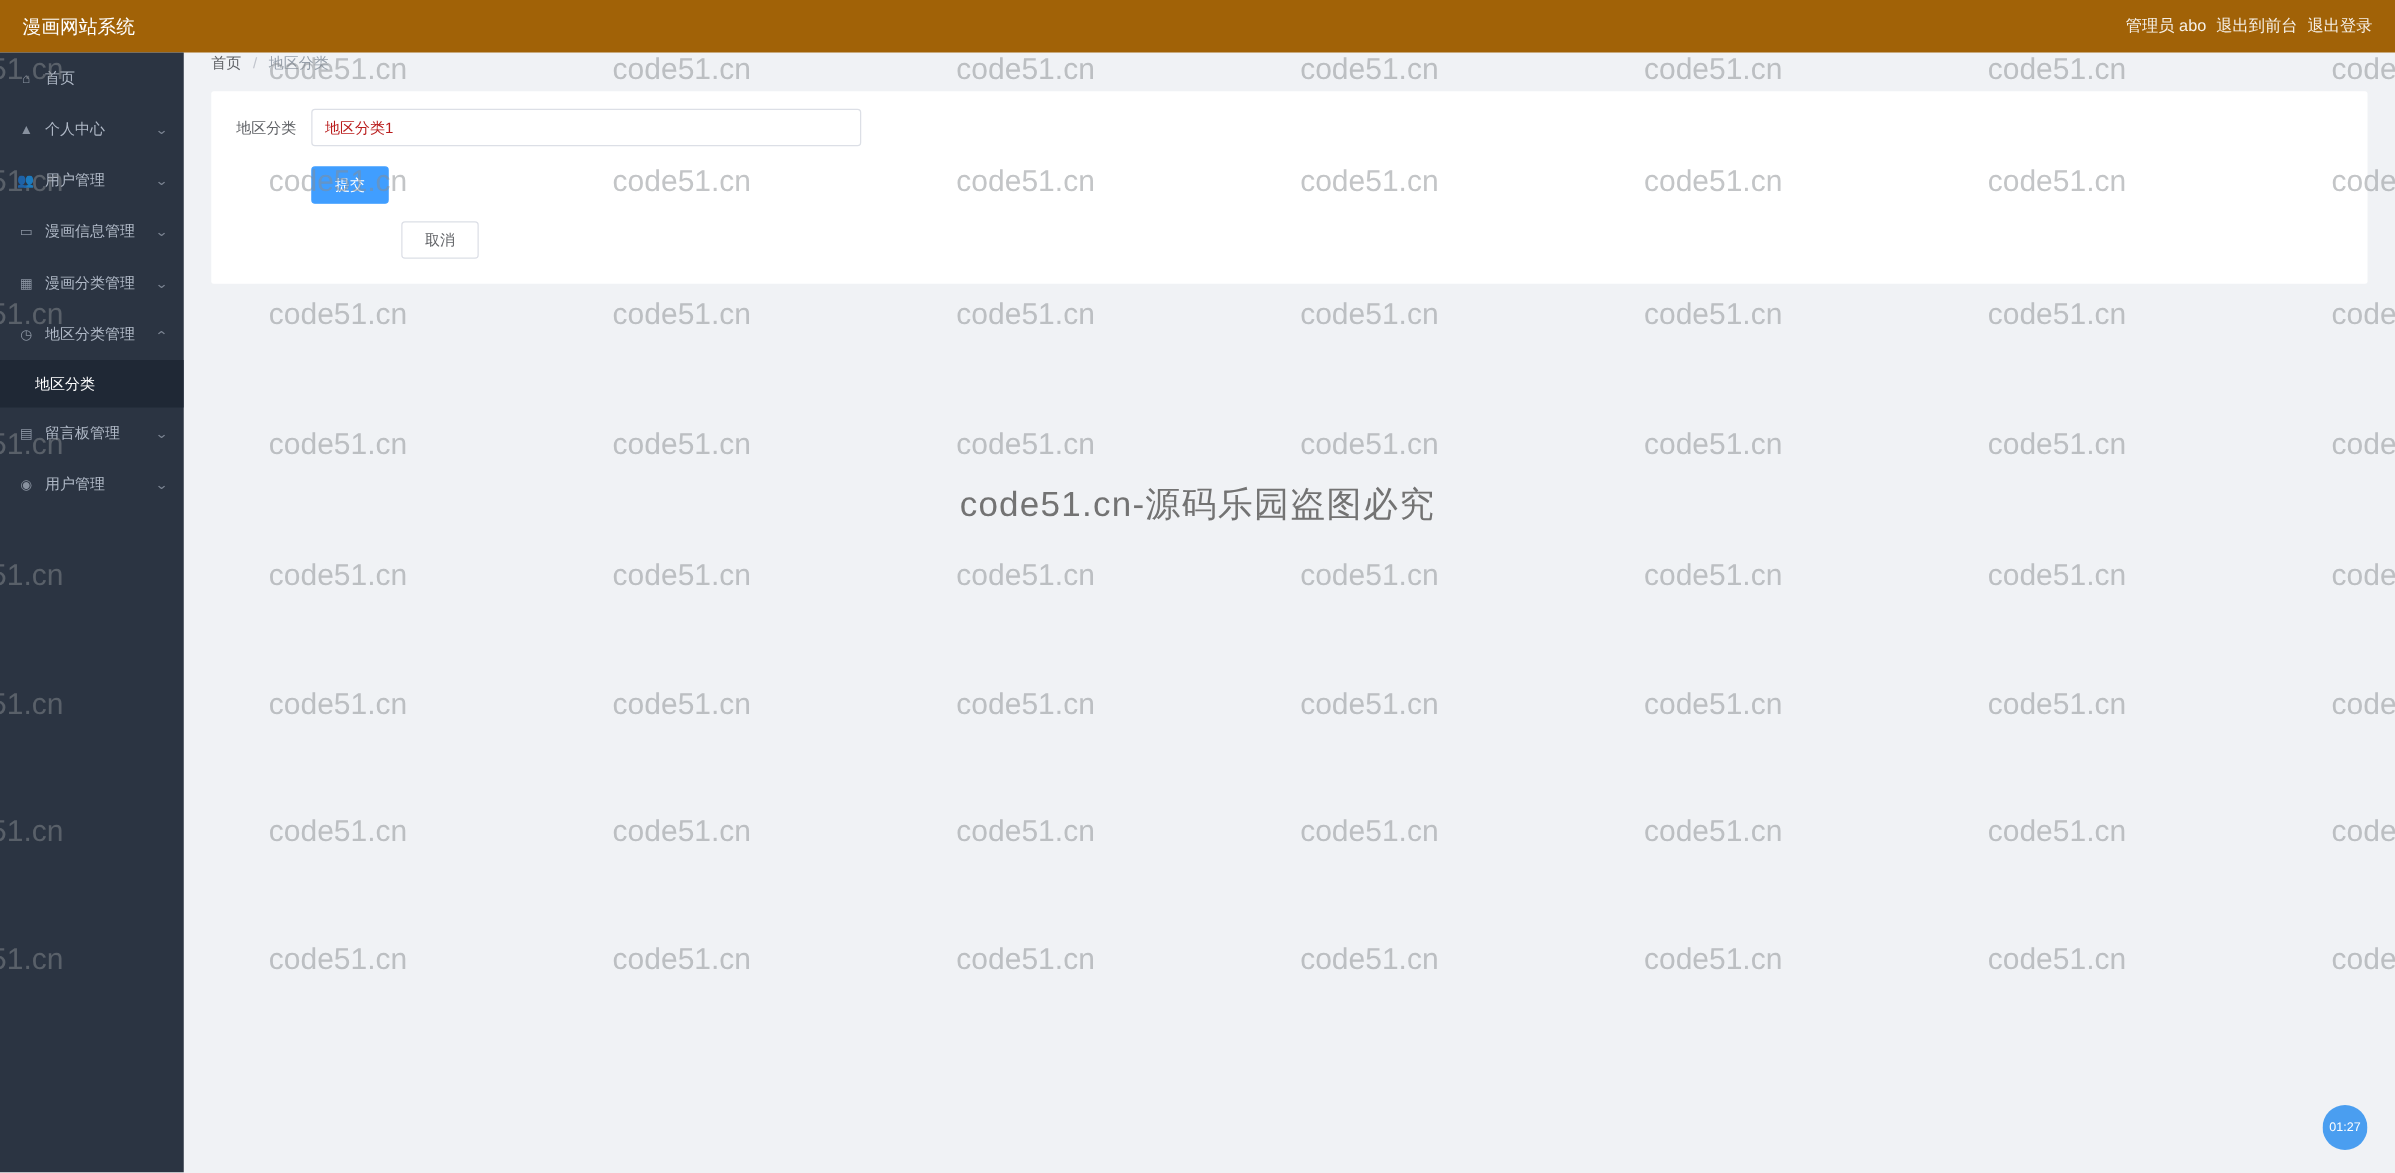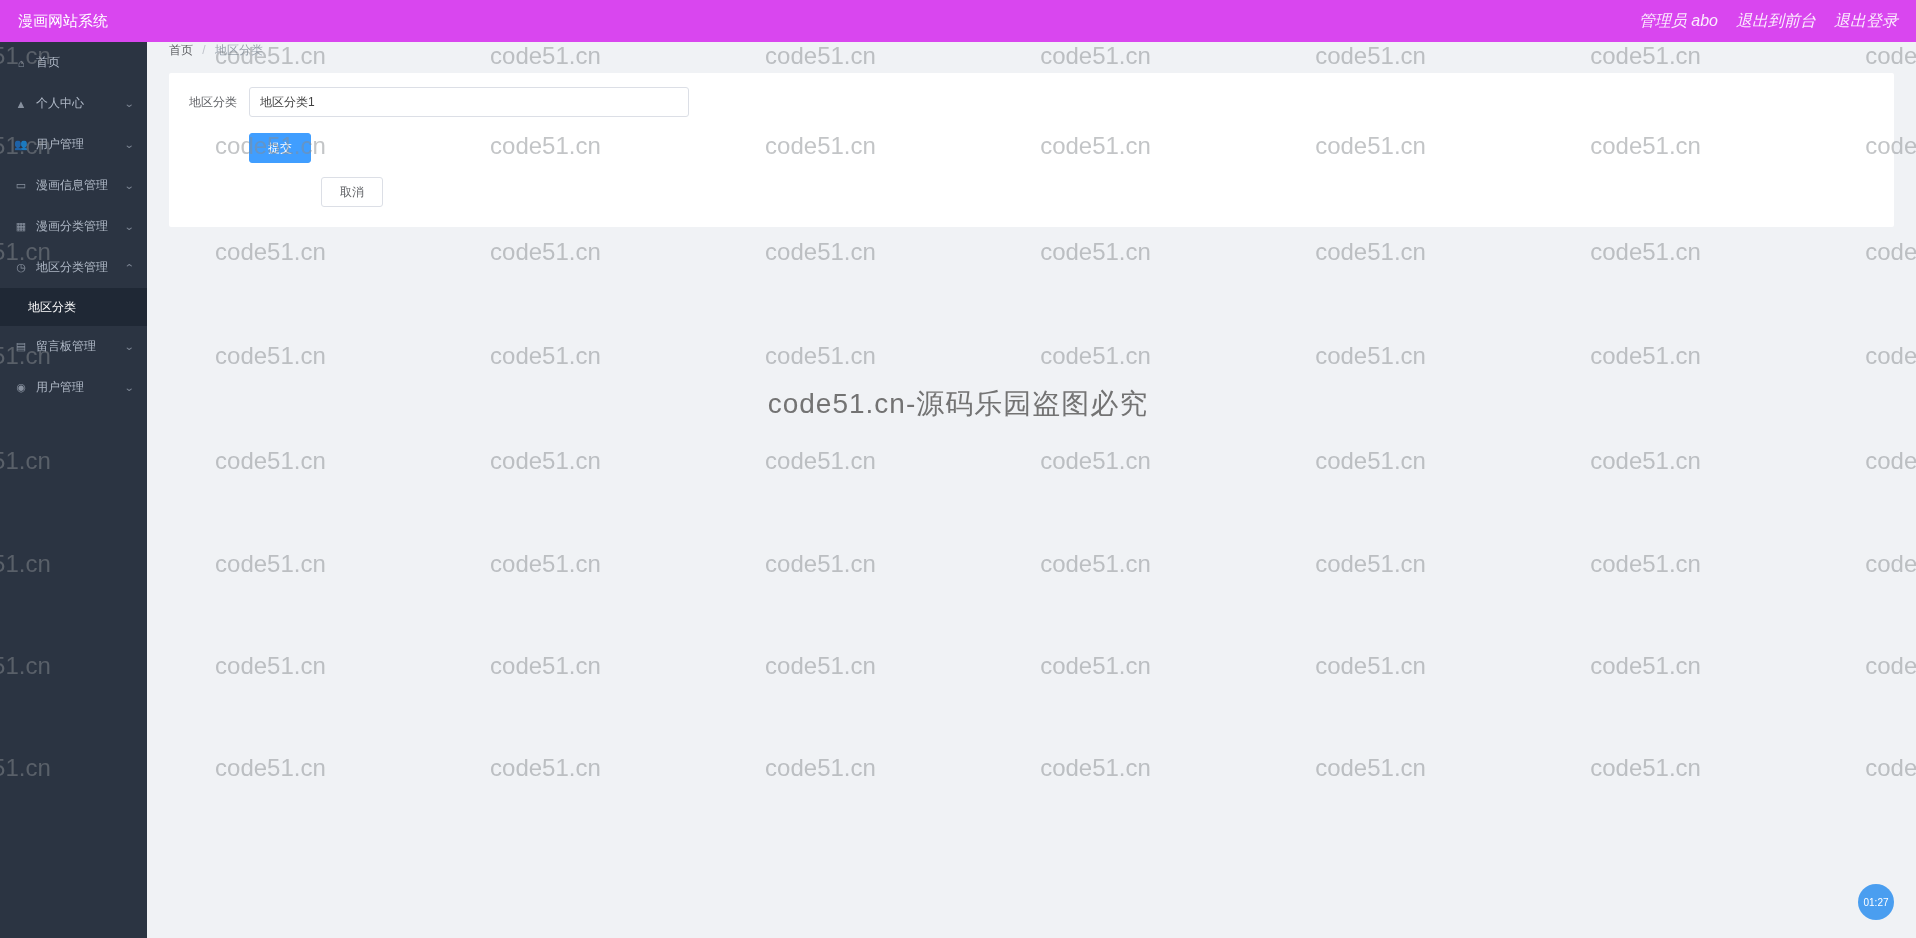--- a/index.html
+++ b/index.html
@@ -7,36 +7,35 @@
       padding: 0;
       box-sizing: border-box;
     }
     body {
       font-family: -apple-system, BlinkMacSystemFont, "Helvetica Neue", "PingFang SC", "Microsoft YaHei", sans-serif;
       background: #f0f2f5;
       overflow: hidden;
     }
     .header {
       height: 42px;
-      background: #d946ef;
+      background: #a16207;
       display: flex;
       align-items: center;
       justify-content: space-between;
       padding: 0 18px;
       color: #fff;
     }
     .header-title {
       font-size: 15px;
       font-weight: 500;
     }
     .header-right {
       display: flex;
-      gap: 18px;
-      font-size: 16px;
-      font-style: italic;
+      gap: 8px;
+      font-size: 13px;
     }
     .header-right span {
       cursor: pointer;
       opacity: 0.9;
     }
     .container {
       display: flex;
       height: calc(100vh - 42px);
     }
     .sidebar {
@@ -120,21 +119,21 @@
       text-align: right;
       margin-right: 12px;
     }
     .form-input {
       width: 440px;
       height: 30px;
       border: 1px solid #dcdfe6;
       border-radius: 3px;
       padding: 0 10px;
       font-size: 12px;
-      color: #404040;
+      color: #b91c1c;
       outline: none;
     }
     .form-actions {
       display: flex;
       gap: 10px;
       margin-left: 62px;
     }
     .btn {
       height: 30px;
       padding: 0 18px;

